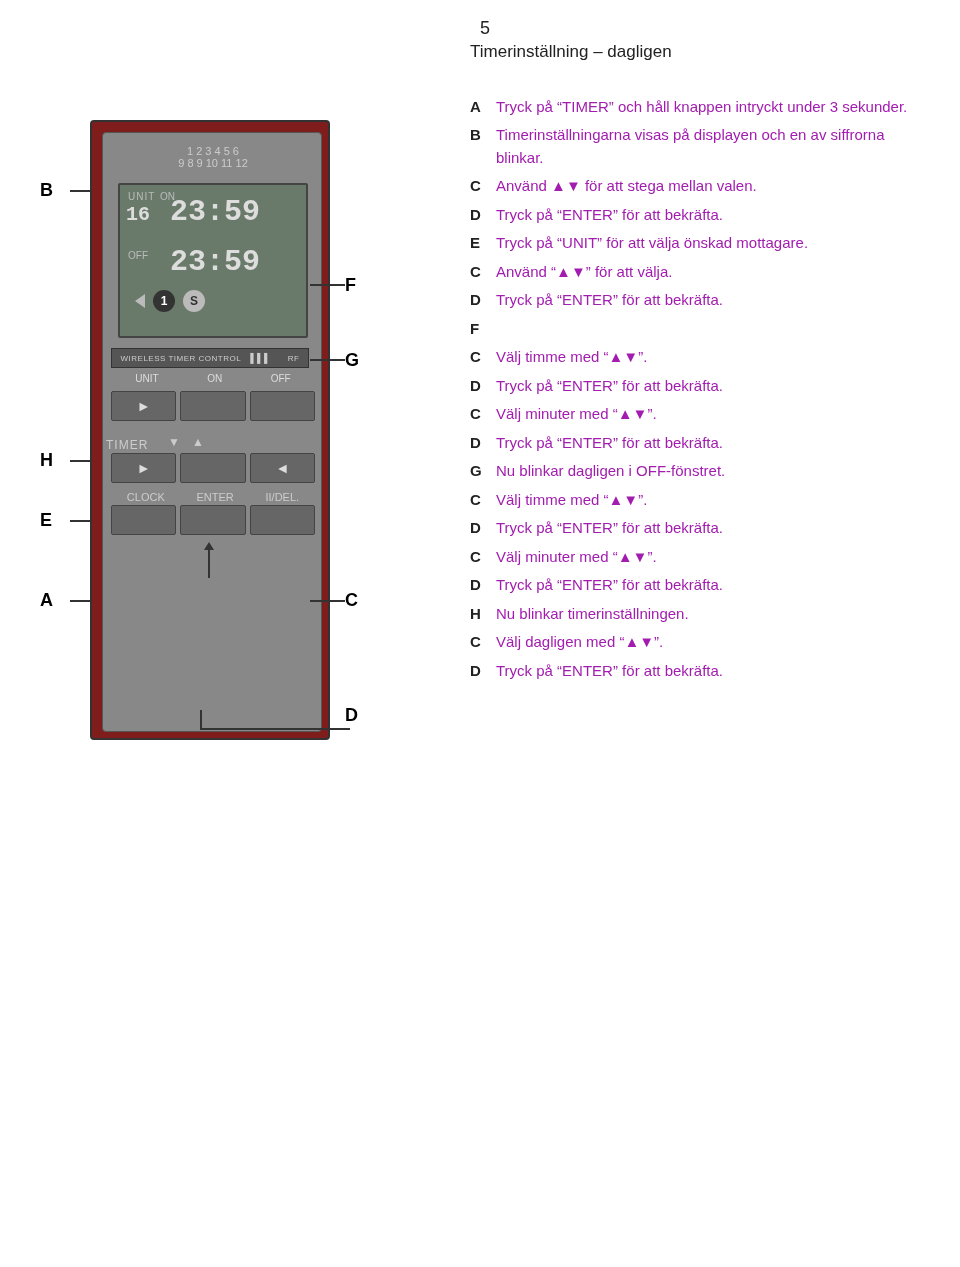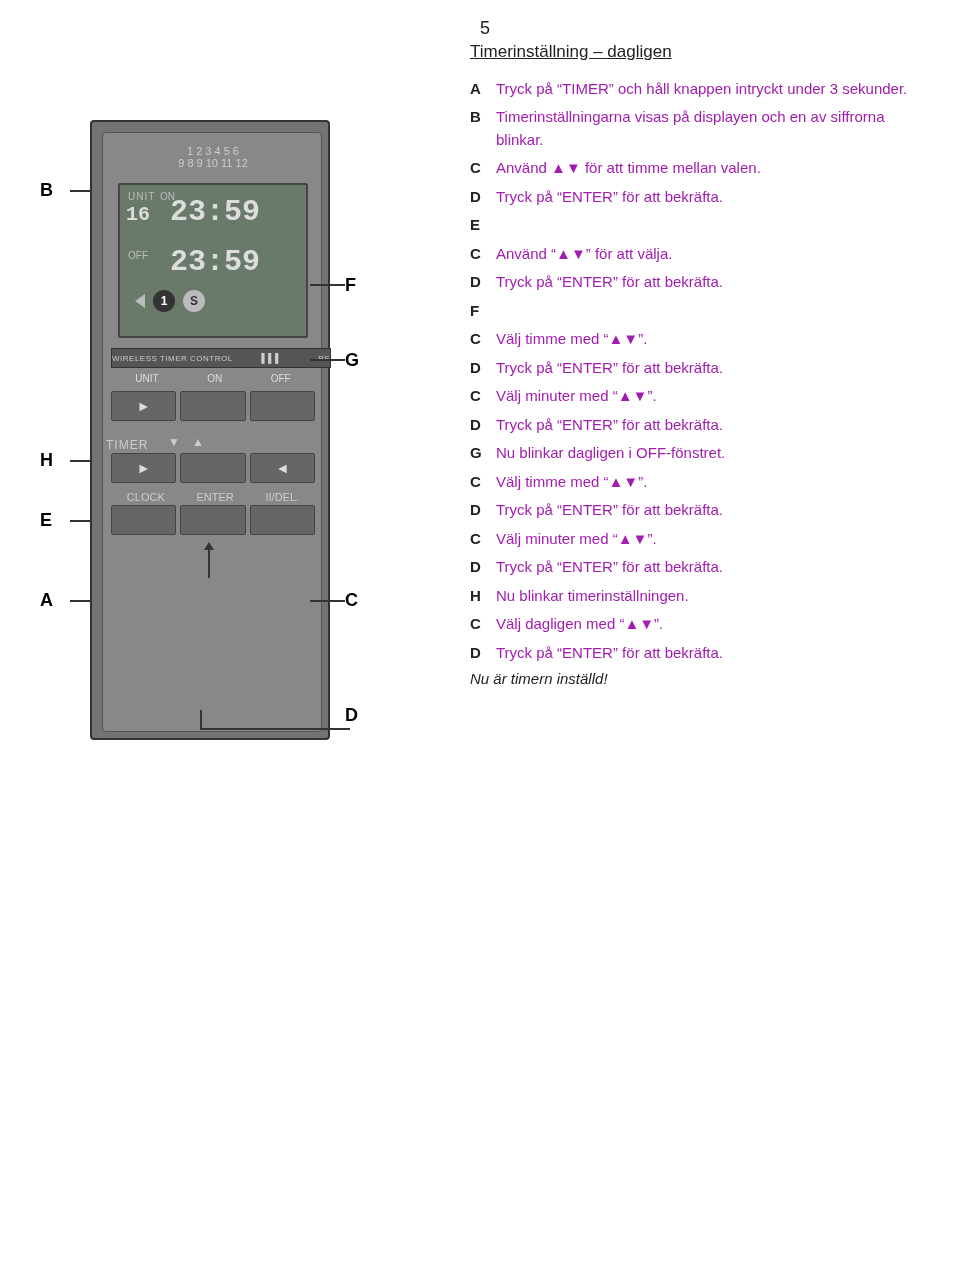--- a/index.html
+++ b/index.html
@@ -37,21 +37,21 @@
 
     
     .device-outer {
       position: absolute;
       top: 60px;
       left: 50px;
       width: 240px;
       height: 620px;
       border: 2px solid #333;
       border-radius: 4px;
-      background: #737373;
+      background: #7f1d1d;
     }
 
     
     .device-inner {
       position: absolute;
       top: 10px;
       left: 10px;
       width: 220px;
       height: 600px;
       background: #888;
@@ -166,27 +166,27 @@
       font-size: 12px;
       display: flex; align-items: center; justify-content: center;
       font-weight: bold;
     }
 
     
     .wireless-bar {
       position: absolute;
       top: 215px;
       left: 8px;
-      width: 220px;
+      width: 198px;
       height: 20px;
       background: #555;
       border: 1px solid #333;
       display: flex;
       align-items: center;
-      justify-content: space-between;
+      justify-content: center;
       color: #ccc;
       font-size: 8px;
       letter-spacing: 0.5px;
     }
     .wireless-signal {
       margin-left: 6px;
       font-size: 9px;
     }
 
     
@@ -449,23 +449,22 @@
     .instructions-section {
       position: absolute;
       top: 40px;
       left: 470px;
       width: 460px;
     }
 
     .title-line {
       font-size: 17px;
       color: #222;
-      margin-bottom: 14px;
+      margin-bottom: 32px;
       line-height: 1.4;
-      text-decoration: underline;
     }
 
     .instruction-block {
       display: flex;
       margin-bottom: 6px;
       line-height: 1.5;
     }
 
     .instr-letter {
       font-size: 15px;
@@ -599,28 +598,29 @@
       <div class="instruction-block">
         <span class="instr-letter">A</span>
         <span class="instr-text">Tryck på “TIMER” och håll knappen intryckt under 3 sekunder.</span>
       </div>
       <div class="instruction-block">
         <span class="instr-letter">B</span>
         <span class="instr-text">Timerinställningarna visas på displayen och en av siffrorna blinkar.</span>
       </div>
       <div class="instruction-block">
         <span class="instr-letter">C</span>
-        <span class="instr-text">Använd ▲▼ för att timme mellan valen.</span>
+        <span class="instr-text">Använd ▲▼ för att stega mellan valen.</span>
       </div>
       <div class="instruction-block">
         <span class="instr-letter">D</span>
         <span class="instr-text">Tryck på “ENTER” för att bekräfta.</span>
       </div>
       <div class="instruction-block">
         <span class="instr-letter">E</span>
+        <span class="instr-text">Tryck på “UNIT” för att välja önskad mottagare.</span>
       </div>
       <div class="instruction-block">
         <span class="instr-letter">C</span>
         <span class="instr-text">Använd “▲▼” för att välja.</span>
       </div>
       <div class="instruction-block">
         <span class="instr-letter">D</span>
         <span class="instr-text">Tryck på “ENTER” för att bekräfta.</span>
       </div>
       <div class="instruction-block">
@@ -669,14 +669,13 @@
       <div class="instruction-block">
         <span class="instr-letter">C</span>
         <span class="instr-text">Välj dagligen med  “▲▼”.</span>
       </div>
       <div class="instruction-block">
         <span class="instr-letter">D</span>
         <span class="instr-text">Tryck på “ENTER” för att bekräfta.</span>
       </div>
     </div>
 
-  <div class="final-line">Nu är timern inställd!</div>
 </div>
 
 </body></html>

